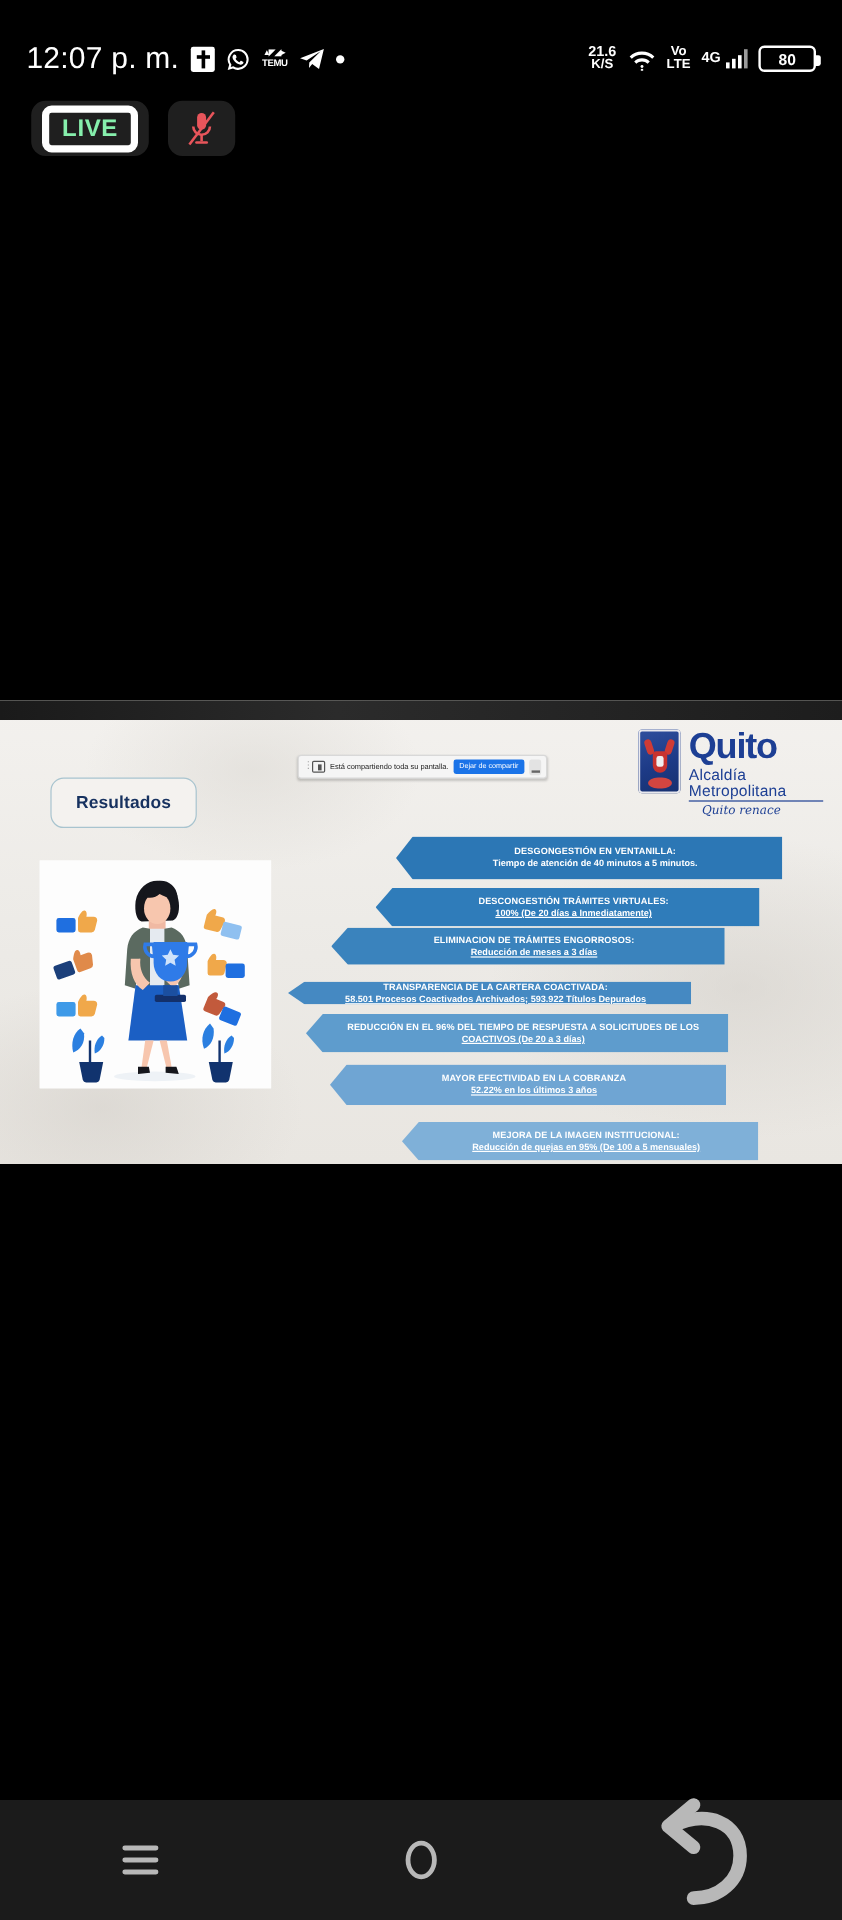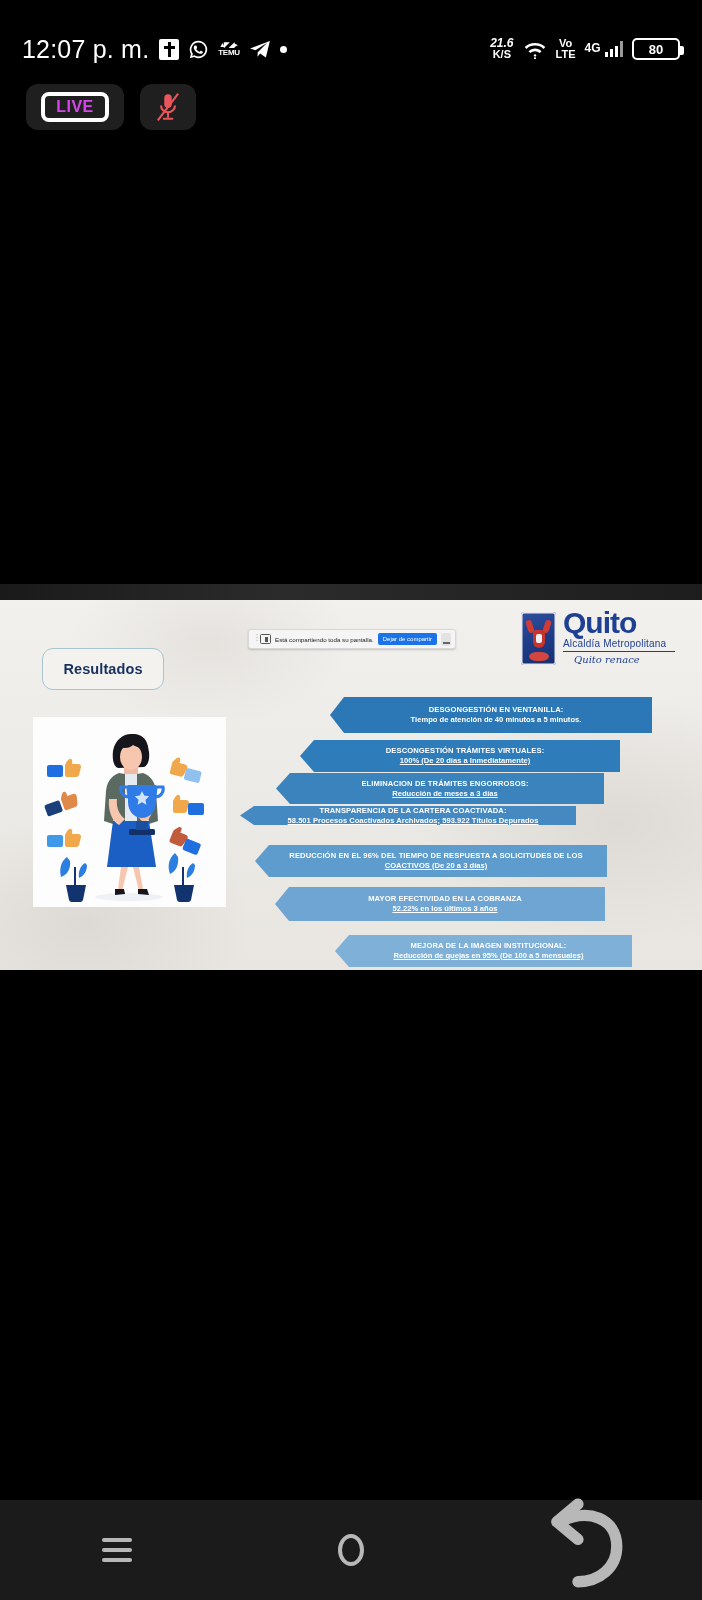--- a/index.html
+++ b/index.html
@@ -33,21 +33,21 @@
   }
   .ic-whatsapp { width:21px; height:21px; position:relative; }
   .ic-whatsapp svg { display:block; }
   .ic-temu { font-size:8px; line-height:8px; font-weight:bold; color:#fff; text-align:center; letter-spacing:-.3px; }
   .ic-temu .tglyph { font-size:7px; display:block; }
   .ic-tel { width:22px; height:18px; }
   .ic-dot { width:7px; height:7px; border-radius:50%; background:#fff; }
 
   .sb-right { display:flex; align-items:center; gap:9px; }
   .sb-net { text-align:center; line-height:11px; font-size:11px; font-weight:bold; }
-  .sb-net .n1 { display:block; font-size:12px;font-style:italic; }
+  .sb-net .n1 { display:block; font-size:12px; }
   .sb-net .n2 { display:block; font-size:11px; }
   .ic-wifi { width:24px; height:20px; position:relative; }
   .sb-volte { text-align:center; line-height:11px; font-size:11px; font-weight:bold; }
   .sb-volte span { display:block; }
   .sb-sig { display:flex; align-items:flex-end; gap:4px; }
   .sb-4g { font-size:12px; font-weight:bold; align-self:flex-start; margin-bottom:2px; }
   .bars { display:flex; align-items:flex-end; gap:1.5px; height:16px; }
   .bars i { width:3.5px; background:#fff; display:block; }
   .bars i:nth-child(1){height:5px}
   .bars i:nth-child(2){height:8px}
@@ -64,22 +64,22 @@
   }
 
   
   .controls { position:absolute; left:26px; top:84px; display:flex; gap:16px; }
   .pill {
     background:#1f1f1f; border-radius:12px; height:46px;
     display:flex; align-items:center; justify-content:center;
   }
   .pill-live { width:98px; }
   .live-box {
-    border:4px solid #ffffff; border-radius:8px; padding:2px 11px;
-    color:#d946ef; font-size:16px; font-weight:bold; letter-spacing:.5px;
+    border:6px solid #ffffff; border-radius:8px; padding:2px 11px;
+    color:#86efac; font-size:20px; font-weight:bold; letter-spacing:.5px;
   }
   .pill-mic { width:56px; }
   .mic-svg { width:26px; height:30px; }
 
   
   .slide {
     position:absolute; left:0; top:584px; width:702px; height:386px;
     background:#efedea;
     background-image:
       radial-gradient(ellipse 300px 180px at 88% 62%, rgba(210,206,200,.55), rgba(210,206,200,0) 70%),
@@ -121,41 +121,41 @@
     background:#1a73e8; color:#fff; font-size:6px; border-radius:2px;
     padding:3px 5px; white-space:nowrap;
   }
   .sb-min {
     width:17px; height:13px; background:#e3e3e3; border-radius:2px;
     display:flex; align-items:flex-end; justify-content:center; padding-bottom:2px;
   }
   .sb-min i { width:7px; height:1.5px; background:#666; display:block; }
 
   
-  .quito { position:absolute; left:521px; top:24px; display:flex; align-items:flex-end; gap:7px; }
+  .quito { position:absolute; left:532px; top:24px; display:flex; align-items:flex-start; gap:7px; }
   .shield {
     width:35px; height:53px; border-radius:3px;
     background:linear-gradient(160deg,#2f4f9e,#1d3a86 55%,#16306f);
     position:relative; overflow:hidden;
     box-shadow:inset 0 0 0 1.5px #e8e8ee;
   }
   .shield .sh-red { position:absolute; left:50%; top:18px; transform:translateX(-50%);
     width:12px; height:18px; background:#c8332f; border-radius:3px 3px 6px 6px; }
   .shield .sh-white { position:absolute; left:50%; top:22px; transform:translateX(-50%);
     width:6px; height:9px; background:#f0efef; border-radius:2px; }
   .shield .sh-t1 { position:absolute; left:6px; top:8px; width:6px; height:13px;
     background:#cf3b35; border-radius:3px; transform:rotate(-18deg); }
   .shield .sh-t2 { position:absolute; right:6px; top:8px; width:6px; height:13px;
     background:#cf3b35; border-radius:3px; transform:rotate(18deg); }
   .shield .sh-b { position:absolute; left:50%; bottom:4px; transform:translateX(-50%);
     width:20px; height:9px; background:#d24540; border-radius:50%/60%; }
   .quito-txt { line-height:1; }
   .quito-name { font-size:30px; font-weight:bold; color:#1d3f94; letter-spacing:-1px; }
   .quito-sub {
-    font-size:10px; color:#1d3f94; letter-spacing:.2px; margin-top:1px;
+    font-size:13px; color:#1d3f94; letter-spacing:.2px; margin-top:1px;
     border-bottom:1px solid #1d3f94; padding-bottom:2px; width:112px;
   }
   .quito-tag { font-size:10px; color:#1d3f94; font-style:italic; font-family:"DejaVu Serif", serif; margin-top:3px;margin-left:11px; }
 
   
   .illus {
     position:absolute; left:33px; top:133px; width:193px; height:190px;
     background:#fdfdfd;
   }
   .illus svg { display:block; width:193px; height:190px; }
@@ -371,31 +371,31 @@
       </svg>
     </div>
 
     <div class="banners">
 
       <div class="banner" style="left:330px; top:113px; width:322px; height:36px; background:#2c77b5;">
         <div class="b-l1">DESGONGESTIÓN EN VENTANILLA:</div>
         <div class="b-l2 nounder" style="text-decoration: none;">Tiempo de atención de 40 minutos a 5 minutos.</div>
       </div>
 
-      <div class="banner" style="left:300px; top:156px; width:320px; height:32px; background:#2f7cba;">
+      <div class="banner" style="left:313px; top:156px; width:320px; height:32px; background:#2f7cba;">
         <div class="b-l1">DESCONGESTIÓN TRÁMITES VIRTUALES:</div>
         <div class="b-l2" style="">100%  (De 20 días a Inmediatamente)</div>
       </div>
 
       <div class="banner" style="left:276px; top:189px; width:328px; height:31px; background:#3a83bd;">
         <div class="b-l1">ELIMINACION DE TRÁMITES ENGORROSOS:</div>
         <div class="b-l2" style="text-decoration: underline;">Reducción de meses a 3 días</div>
       </div>
 
-      <div class="banner" style="left:240px; top:222px; width:336px; height:19px; background:#4589c2;">
+      <div class="banner" style="left:240px; top:234px; width:336px; height:19px; background:#4589c2;">
         <div class="b-l1">TRANSPARENCIA DE LA CARTERA COACTIVADA:</div>
         <div class="b-l2" style="text-decoration: underline;">58.501 Procesos Coactivados Archivados; 593.922 Títulos Depurados</div>
       </div>
 
       <div class="banner" style="left:255px; top:261px; width:352px; height:32px; background:#5e9ccd;">
         <div class="b-l1">REDUCCIÓN EN EL 96% DEL TIEMPO DE RESPUESTA A SOLICITUDES DE LOS</div>
         <div class="b-l2" style="">COACTIVOS (De 20 a 3 días)</div>
       </div>
 
       <div class="banner" style="left:275px; top:303px; width:330px; height:34px; background:#6fa5d3;">

